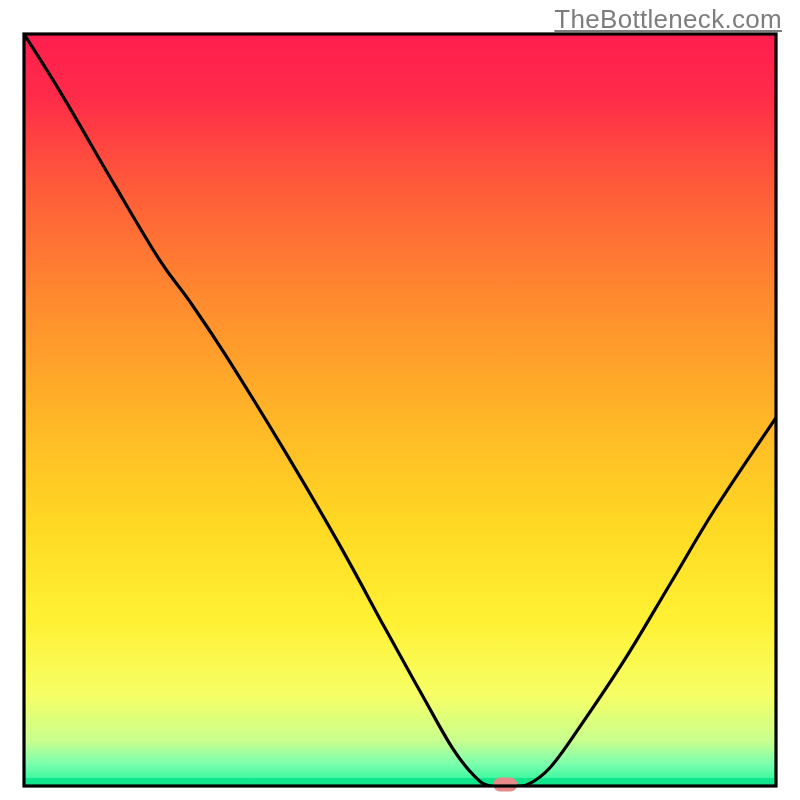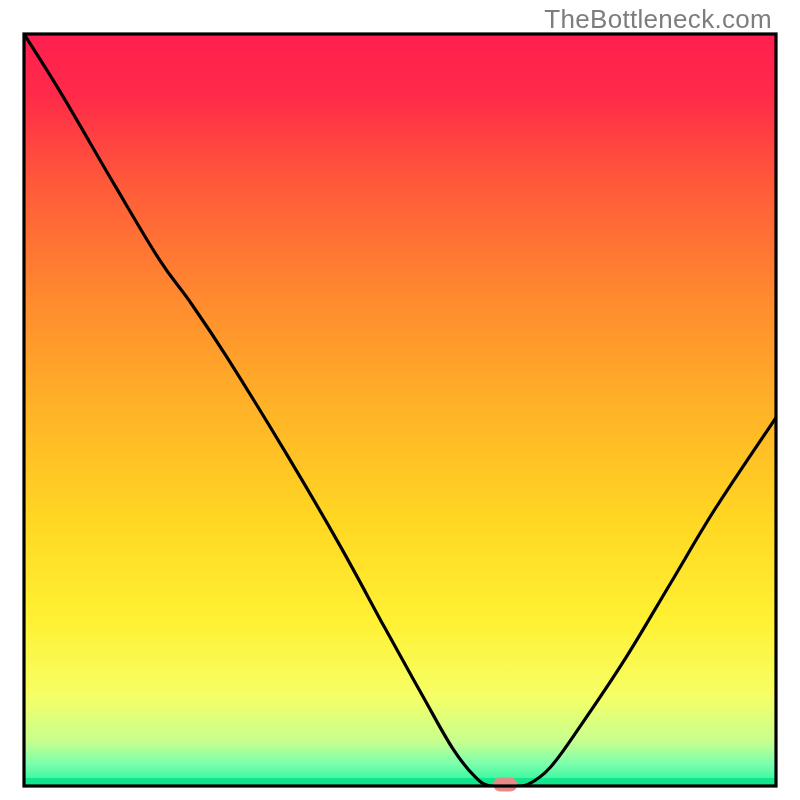--- a/index.html
+++ b/index.html
@@ -11,25 +11,26 @@
     font-family: Arial, Helvetica, sans-serif;
   }
   .container {
     position: relative;
     width: 800px;
     height: 800px;
   }
   .watermark {
     position: absolute;
     top: 4px;
-    right: 28px;
+    right: 18px;
     font-size: 26px;
     color: #7d7d7d;
     font-weight: 500;
     letter-spacing: 0.3px;
+    text-decoration: underline;
   }
   svg {
     display: block;
   }
 </style>
 </head>
 <body>
 
 <div class="container">
   <div class="watermark">TheBottleneck.com</div>

